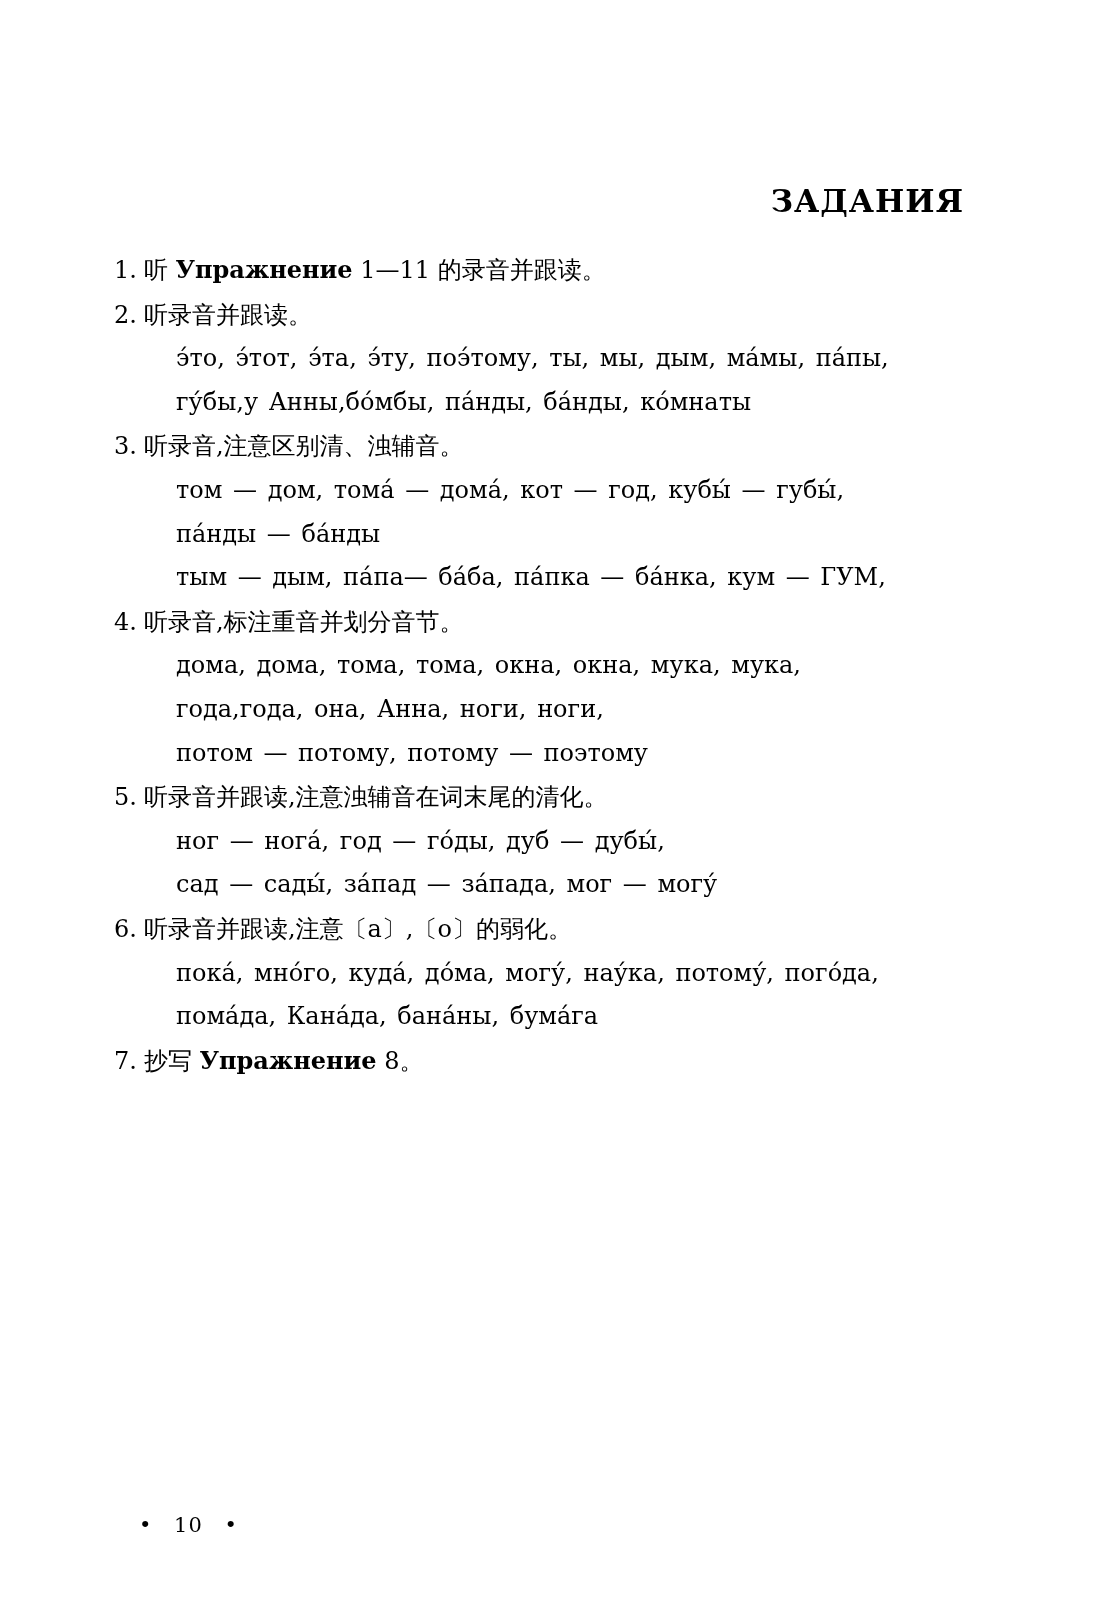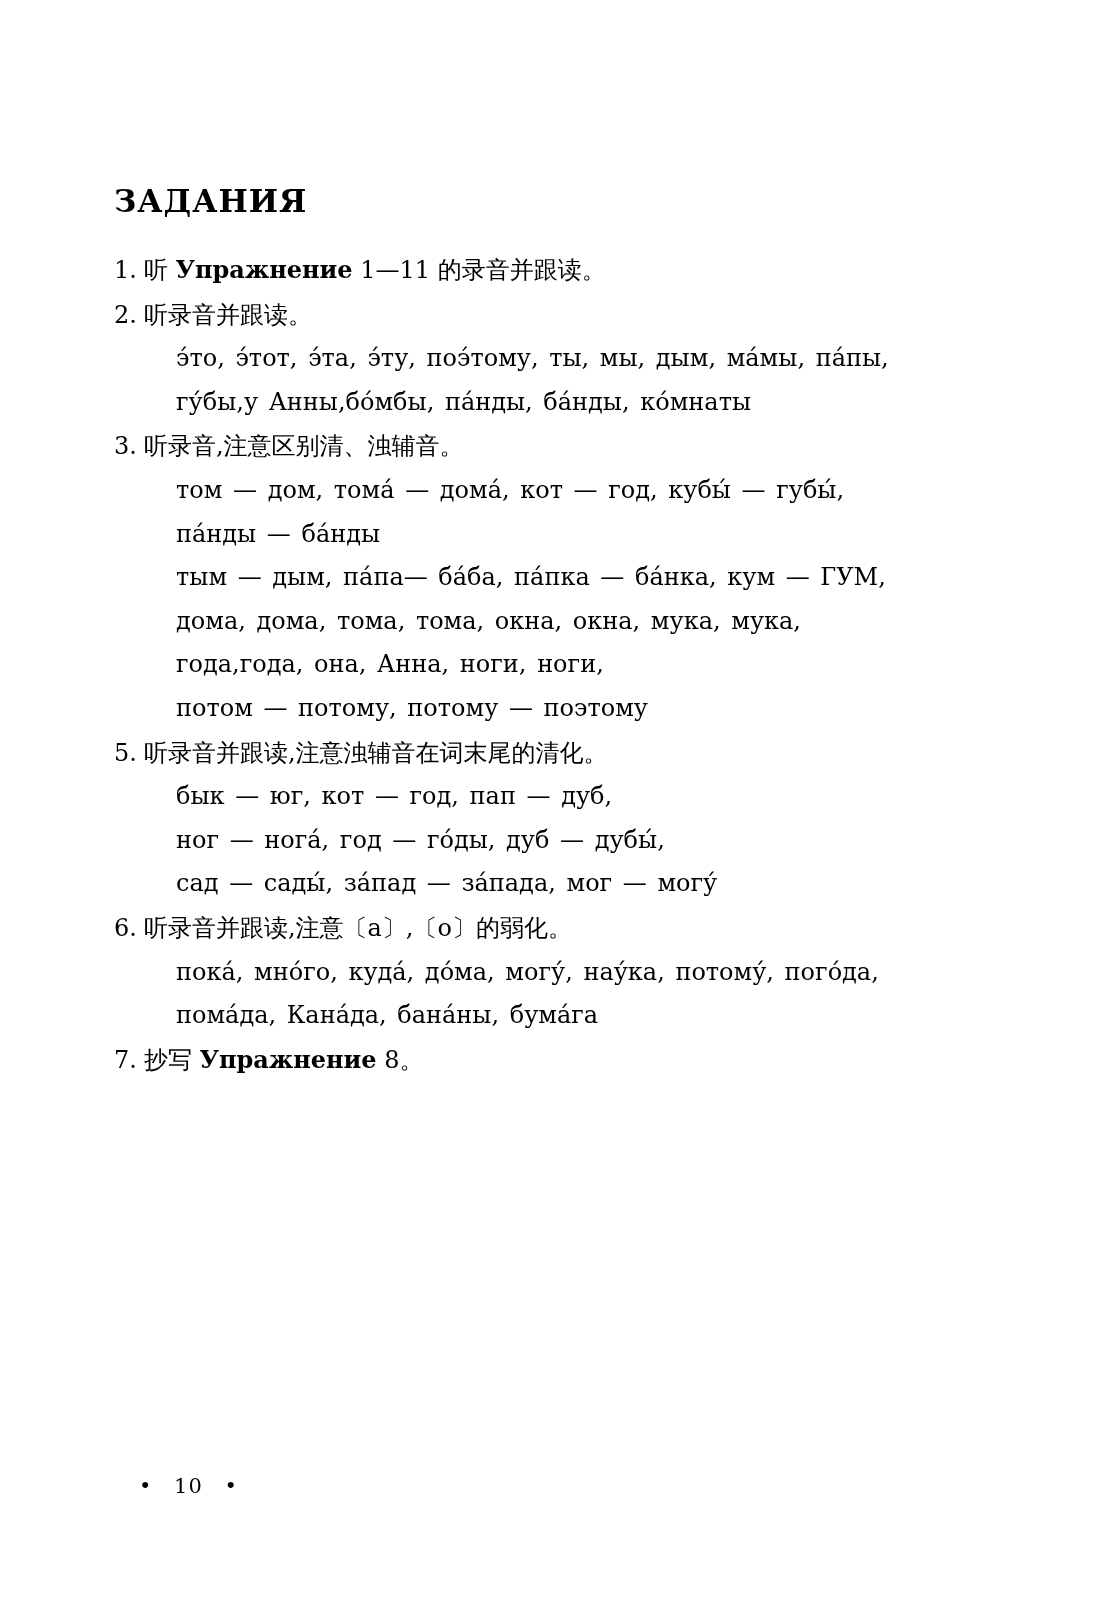--- a/index.html
+++ b/index.html
@@ -18,21 +18,21 @@
   }
   .content {
     position: absolute;
     left: 114px;
     top: 178px;
     width: 850px;
     font-size: 24px;
     line-height: 43.6px;
   }
   .doc-title {
-    text-align: left;
+    text-align: right;
     font-size: 31px;
     font-weight: bold;
     line-height: 46px;
     margin: 0 0 24px 0;
     letter-spacing: 1px;
   }
   .task-heading {
     white-space: nowrap;
   }
   .task-num {
@@ -44,21 +44,21 @@
     text-align: right;
   }
   .wordline {
     padding-left: 62px;
     white-space: nowrap;
     word-spacing: 3px;
   }
   .footer {
     position: absolute;
     left: 139px;
-    top: 1474px;
+    top: 1513px;
     font-size: 21px;
     word-spacing: 14px;
     letter-spacing: 1px;
   }
 </style>
 </head>
 <body>
 
 <div class="page">
   <div class="content">
@@ -75,28 +75,30 @@
     <div class="wordline">э́то, э́тот, э́та, э́ту, поэ́тому, ты, мы, дым, ма́мы, па́пы,</div>
     <div class="wordline">гу́бы,у Анны,бо́мбы, па́нды, ба́нды, ко́мнаты</div>
 
     <div class="task-heading">
       <span class="task-num">3.</span><span>听录音,注意区别清、浊辅音。</span><span class="emph"></span><span></span>
     </div>
     <div class="wordline">том — дом, тома́ — дома́, кот — год, кубы́ — губы́,</div>
     <div class="wordline">па́нды — ба́нды</div>
     <div class="wordline">тым — дым, па́па— ба́ба, па́пка — ба́нка, кум — ГУМ,</div>
 
+    <div class="task-heading">
+      <span class="task-num">4.</span><span>听录音,标注重音并划分音节。</span><span class="emph"></span><span></span>
+    </div>
     <div class="wordline">дома, дома, тома, тома, окна, окна, мука, мука,</div>
     <div class="wordline">года,года, она, Анна, ноги, ноги,</div>
     <div class="wordline">потом — потому, потому — поэтому</div>
 
     <div class="task-heading">
       <span class="task-num">5.</span><span>听录音并跟读,注意浊辅音在词末尾的清化。</span><span class="emph"></span><span></span>
     </div>
-    <div class="wordline">бык — юг, кот — год, пап — дуб,</div>
     <div class="wordline">ног — нога́, год — го́ды, дуб — дубы́,</div>
     <div class="wordline">сад — сады́, за́пад — за́пада, мог — могу́</div>
 
     <div class="task-heading">
       <span class="task-num">6.</span><span>听录音并跟读,注意〔a〕,〔o〕的弱化。</span><span class="emph"></span><span></span>
     </div>
     <div class="wordline">пока́, мно́го, куда́, до́ма, могу́, нау́ка, потому́, пого́да,</div>
     <div class="wordline">пома́да, Кана́да, бана́ны, бума́га</div>
 
     <div class="task-heading">

